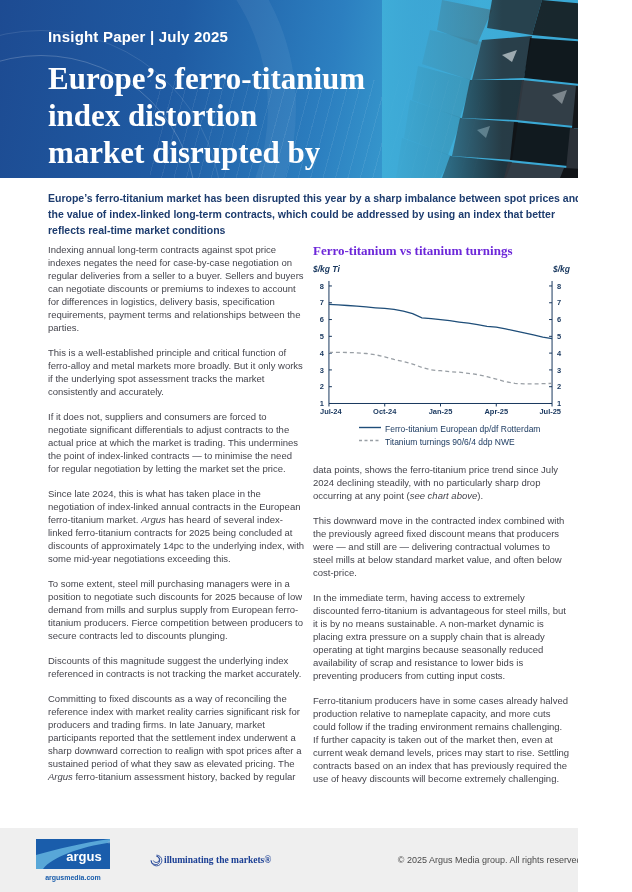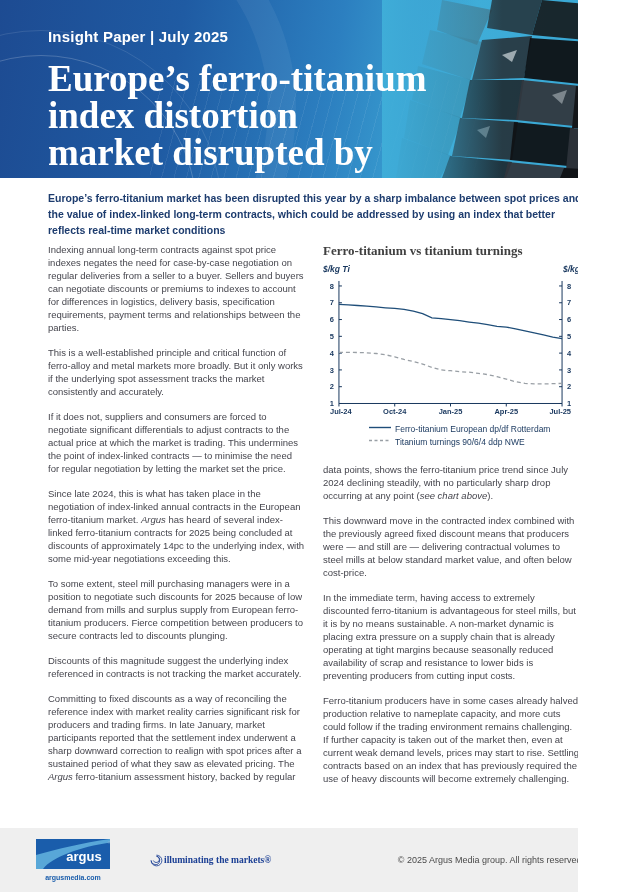--- a/index.html
+++ b/index.html
@@ -12,36 +12,36 @@
   .ring{position:absolute;border-radius:50%;pointer-events:none;}
   .ring1{width:400px;height:400px;left:-160px;top:-120px;border:28px solid rgba(255,255,255,0.06);}
   .ring2{width:310px;height:310px;left:-115px;top:55px;border:1px solid rgba(255,255,255,0.20);}
   .ring3{width:360px;height:360px;left:-140px;top:30px;border:1px solid rgba(255,255,255,0.11);}
   .stripes{position:absolute;left:150px;top:80px;width:330px;height:98px;
         background:repeating-linear-gradient(105deg,rgba(255,255,255,0.07) 0 1px,transparent 1px 12px);}
   .rocks{position:absolute;right:0;top:0;width:250px;height:178px;}
   .hero-text{position:absolute;left:48px;top:28px;z-index:5;}
   .kicker{font-size:15px;font-weight:bold;color:#fff;letter-spacing:.2px;margin-bottom:15px;}
   .title{font-family:"Liberation Serif", serif;font-weight:bold;color:#fff;
-         font-size:37px;line-height:37px;margin:0;}
+         font-size:31px;line-height:37px;margin:0;}
   .title span{display:block;}
 
   
   .standfirst{position:absolute;top:190px;left:48px;width:538px;margin:0;
         font-size:10.5px;font-weight:bold;color:#1d3c6e;line-height:16px;}
 
   
-  .cols{position:absolute;top:243px;left:48px;width:538px;display:flex;gap:18px;}
+  .cols{position:absolute;top:243px;left:48px;width:538px;display:flex;gap:8px;}
   .col{width:257px;}
   .para{font-size:9.5px;line-height:13px;color:#45454d;margin:0 0 12px 0;text-align:left;}
   .para i{font-style:italic;}
 
   
   .chart-title{font-family:"Liberation Serif", serif;font-size:13px;font-weight:bold;
-        color:#404040;margin:0 0 5px 0;}
+        color:#6d28d9;margin:0 0 5px 0;}
   .units{display:flex;justify-content:space-between;font-size:8.5px;font-weight:bold;
         font-style:italic;color:#17365d;margin-bottom:2px;}
   #chart-svg{width:100%;height:auto;display:block;}
   #chart-svg text{font-family:"Liberation Sans", sans-serif;font-size:7.5px;font-weight:bold;fill:#17365d;}
   .legend{margin:3px 0 16px 46px;display:flex;flex-direction:column;gap:3px;}
   .legend-row{display:flex;align-items:flex-start;gap:4px;font-size:8.5px;color:#17365d;}
 
   
   .footer{position:absolute;top:828px;left:0;width:632px;height:64px;background:#efefef;
         display:flex;align-items:center;box-sizing:border-box;}

